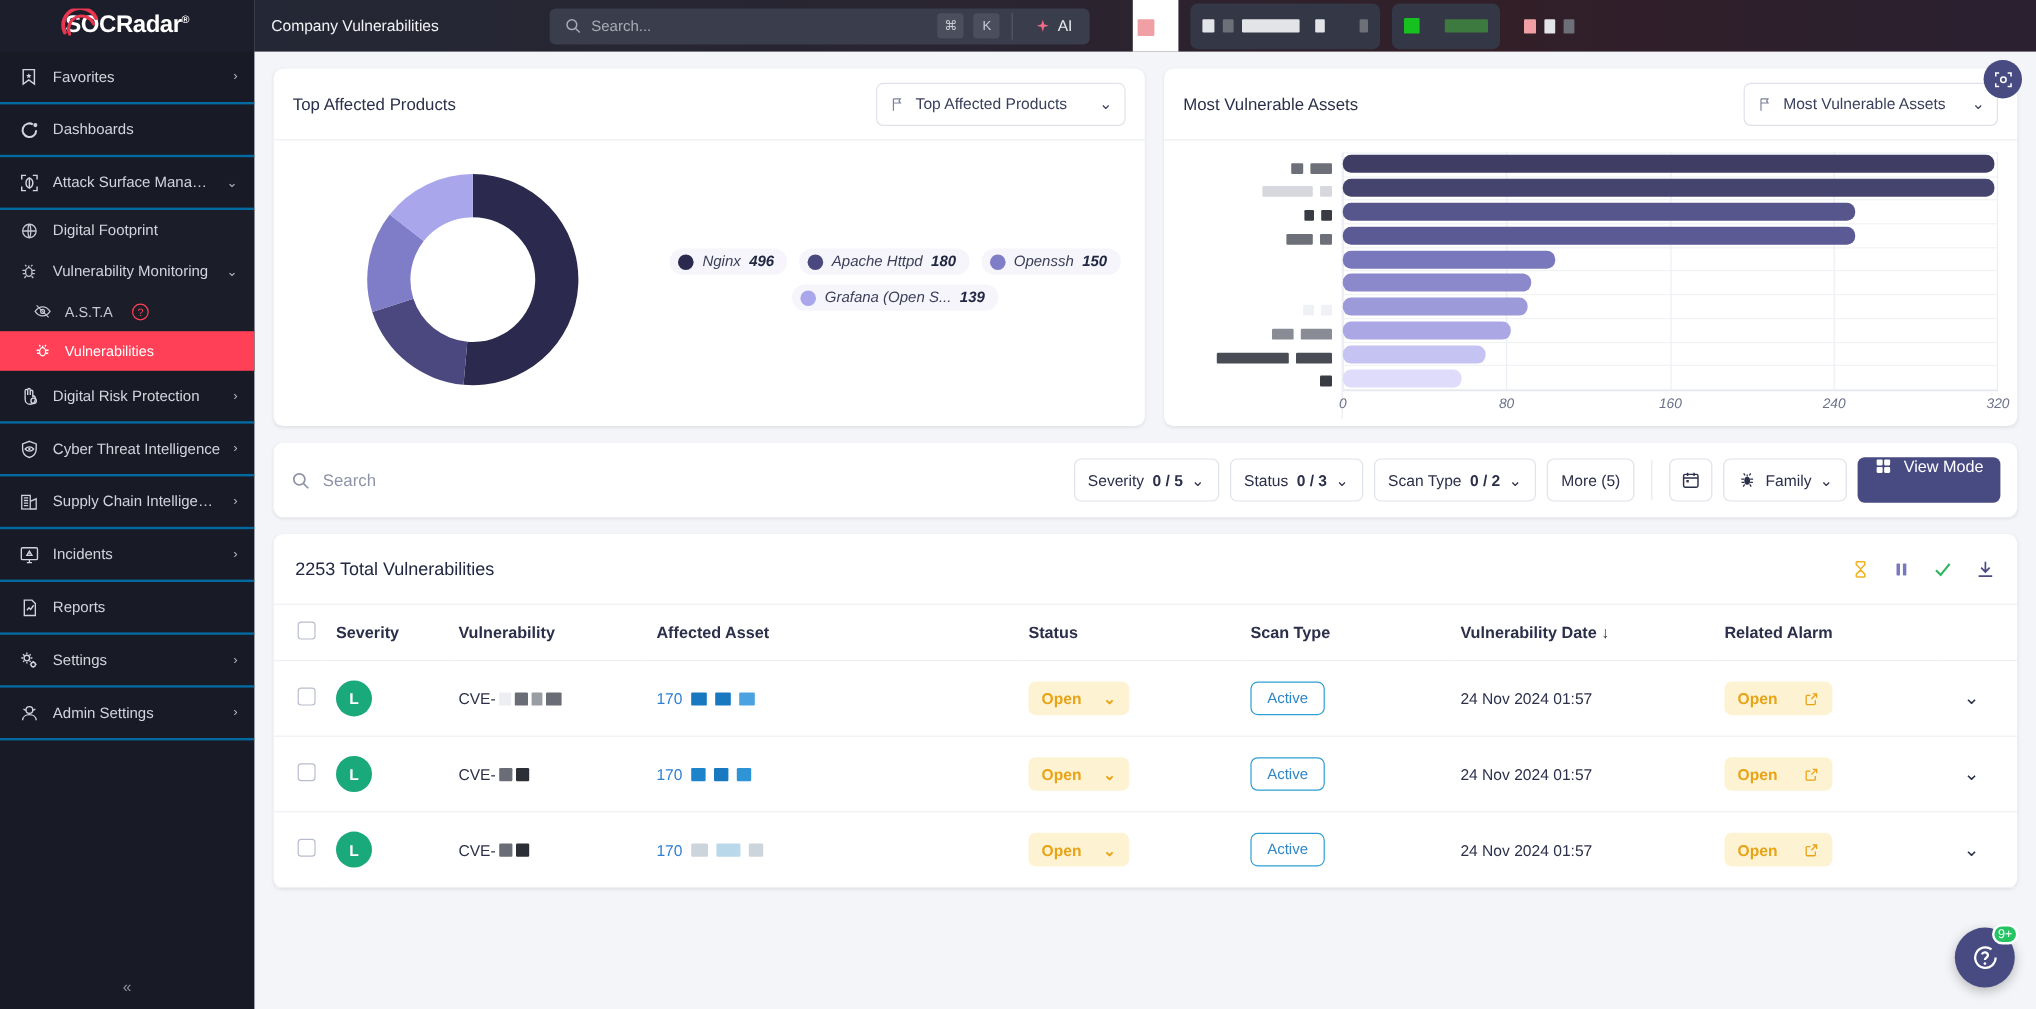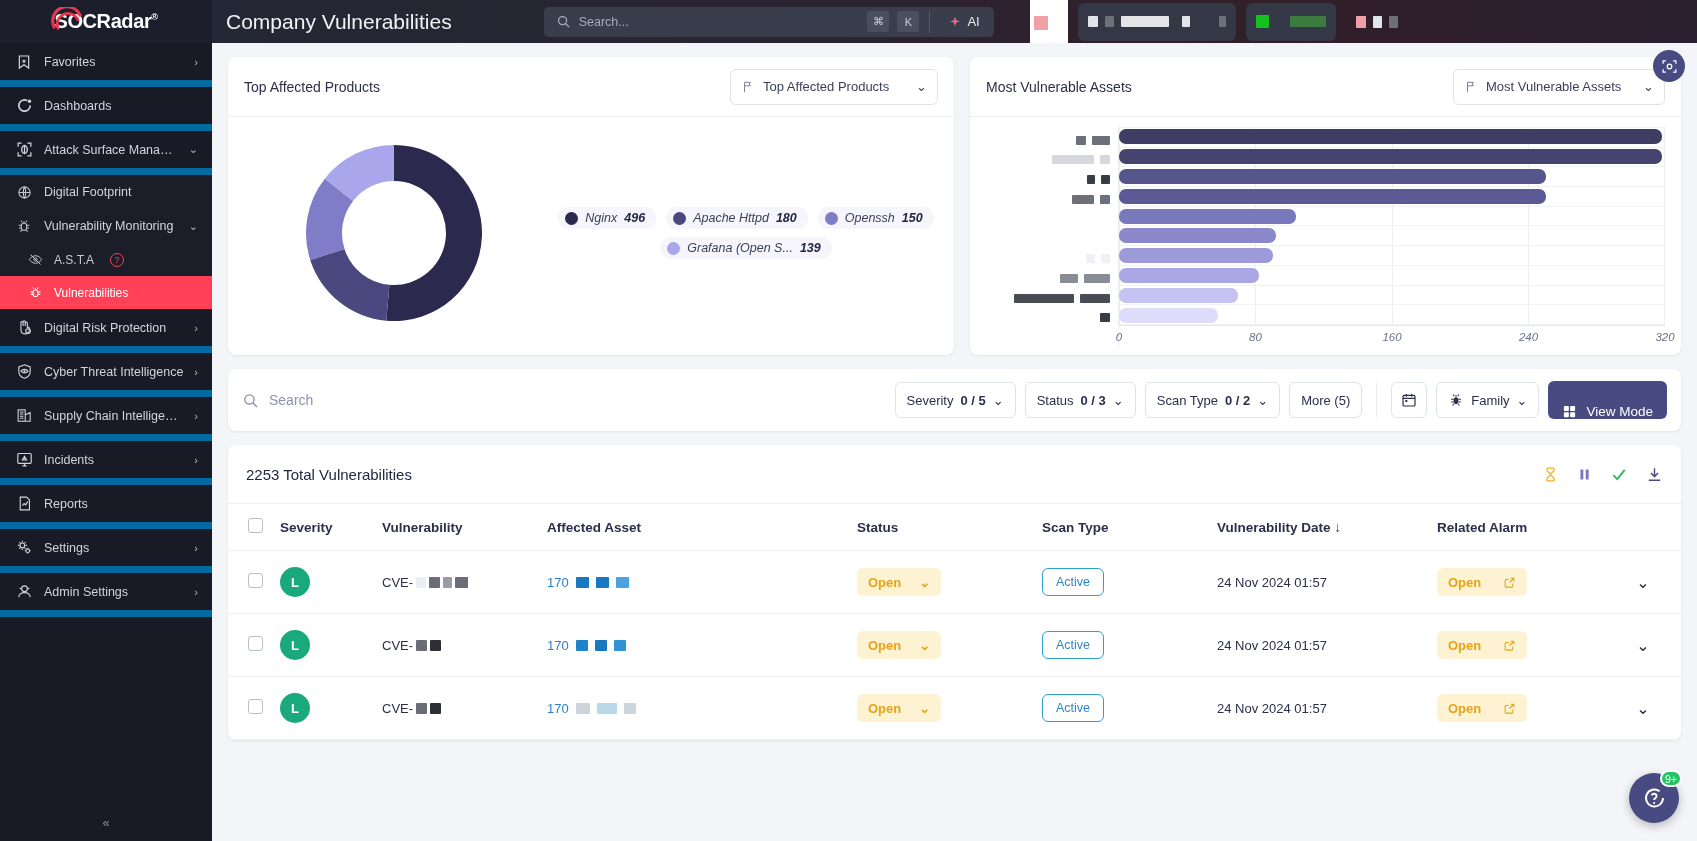--- a/index.html
+++ b/index.html
@@ -28,21 +28,21 @@
     position:relative; white-space:nowrap;
   }
   .brand-arc {
     position:absolute; left:-4px; top:-3px; width:34px; height:26px;
   }
   .brand-reg { font-size:9px; vertical-align:super; }
   .nav { flex:1; overflow:hidden; }
   .nav-item {
     display:flex; align-items:center; gap:10px;
     height:44px; padding:0 14px;
-    border-bottom:7px solid #0369a1;
+    border-bottom:2px solid #0369a1;
     font-size:12.5px; color:#d2d4dd; cursor:pointer;
     position:relative;
   }
   .nav-item .ico { width:20px; height:20px; flex:0 0 20px; display:flex; align-items:center; justify-content:center; }
   .nav-item .lbl { flex:1; white-space:nowrap; overflow:hidden; text-overflow:ellipsis; }
   .nav-item .chev { opacity:.85; font-size:11px; }
   .nav-item.sub { padding-left:26px; font-size:12px; border-bottom:none; height:33px; color:#c5c7d2;}
   .nav-item.sub .ico { width:18px; flex:0 0 18px; }
   .nav-item.active {
     background:#ff4057; color:#fff; border-bottom:none;
@@ -61,21 +61,21 @@
   }
 
   
   .main { flex:1; display:flex; flex-direction:column; min-width:0; position:relative;}
   .topbar {
     height:43px; flex:0 0 43px;
     background:linear-gradient(90deg,#242735 0%, #2a2430 45%, #321f28 70%, #2a2030 100%);
     display:flex; align-items:center; padding:0 10px 0 14px; gap:14px;
     position:relative;
   }
-  .page-title { color:#f2f2f5; font-size:21px; font-weight:400; white-space:nowrap; }
+  .page-title { color:#f2f2f5; font-size:13px; font-weight:400; white-space:nowrap; }
   .searchbox {
     width:450px; height:30px; background:#3a3d4b; border-radius:5px;
     display:flex; align-items:center; padding:0 6px 0 12px; gap:8px;
     margin-left:78px;
   }
   .searchbox .ph { flex:1; color:#a9abb6; font-size:12.5px; }
   .kbd {
     width:22px; height:21px; background:#4b4e5c; border-radius:3px;
     display:flex; align-items:center; justify-content:center;
     color:#c8cad3; font-size:11px;
@@ -152,21 +152,21 @@
   .fbtn {
     height:36px; border:1px solid #dfe2ea; border-radius:6px;
     display:flex; align-items:center; gap:7px; padding:0 11px;
     font-size:13px; color:#2b2f4a; cursor:pointer; white-space:nowrap;
   }
   .fbtn .cnt { font-weight:bold; }
   .vsep { width:1px; height:34px; background:#e7e9f0; margin:0 5px; }
   .iconbtn { width:36px; height:36px; border:1px solid #dfe2ea; border-radius:6px; display:flex; align-items:center; justify-content:center; cursor:pointer; }
   .viewmode {
     height:38px; background:#474b81; color:#fff; border-radius:6px;
-    display:flex; align-items:flex-end; gap:9px; padding:0 14px;
+    display:flex; align-items:flex-start; gap:9px; padding:0 14px;
     font-size:13.5px; cursor:pointer; white-space:nowrap;
   }
 
   
   .tablecard { margin-top:14px; background:#fff; border-radius:8px; box-shadow:0 1px 3px rgba(20,20,40,.08); }
   .tbl-head-row { height:58px; display:flex; align-items:center; justify-content:space-between; padding:0 18px; }
   .total { font-size:15px; color:#222742; }
   .tbl-acts { display:flex; align-items:center; gap:18px; }
   table { width:100%; border-collapse:collapse; }
   thead th {

